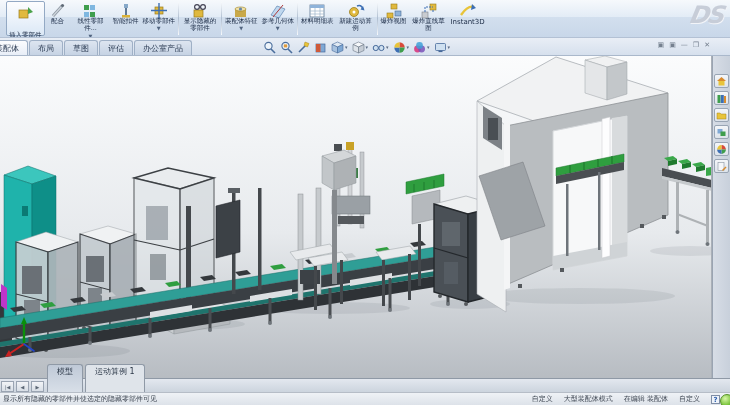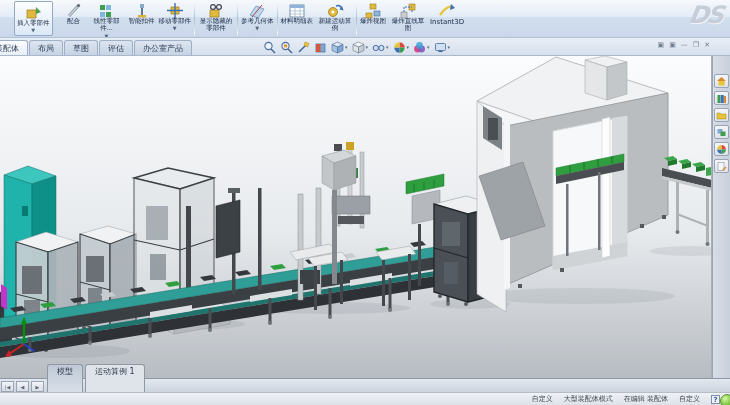--- a/index.html
+++ b/index.html
@@ -16,21 +16,21 @@
   .cmdbtn {
     display:flex; flex-direction:column; align-items:center; justify-content:flex-start;
     padding:2px 2px 0 2px; min-width:26px; max-width:40px; position:relative;
     color:#20304a; cursor:default;
   }
   .cmdbtn .ico { width:18px; height:16px; flex:none; }
   .cmdbtn .lbl { font-size:6.5px; line-height:1.15; text-align:center; word-break:break-all; }
   .cmdbtn .drop { font-size:5px; color:#51647f; line-height:5px; margin-top:1px; }
   .cmdbtn.active {
     background:linear-gradient(180deg,#fdfdfe,#e9f1fa 60%,#dbe8f6);
-    border:1px solid #93a9c4; border-radius:2px; margin:1px 8px;
+    border:1px solid #93a9c4; border-radius:2px; margin:1px 0;gap:12px;
   }
   .cmdbtn.clipped { margin-left:-20px; }
   .vsep { width:1px; background:linear-gradient(180deg,#f8fafc,#aebdd0,#f8fafc); margin:2px 1px; }
   #instant3d .lbl { font-size:7px; white-space:nowrap; }
 
   
   #brand {
     position:absolute; top:1px; right:6px; font-size:24px; font-weight:bold; font-style:italic;
     color:#c7cdd8; letter-spacing:-2px; transform:skewX(-12deg); text-shadow:1px 1px 0 #f2f4f8;
   }
@@ -193,20 +193,31 @@
           <circle cx="6" cy="5" r="2.4" fill="none" stroke="#445" stroke-width="1.2"></circle>
           <circle cx="12" cy="5" r="2.4" fill="none" stroke="#445" stroke-width="1.2"></circle>
           <path d="M8.4 5 L9.6 5" stroke="#445" stroke-width="1.2"></path>
         </svg>
     </span>
     <span class="lbl">显示隐藏的零部件</span>
   </div>
 
   <div class="vsep"></div>
 
+  <div class="cmdbtn">
+    <span class="ico">
+      <svg viewBox="0 0 18 18">
+          <rect x="3" y="7" width="11" height="8" fill="#c9a94a"></rect>
+          <ellipse cx="8.5" cy="7" rx="5.5" ry="2" fill="#efe1a8" stroke="#9a7d1c" stroke-width="0.6"></ellipse>
+          <circle cx="8.5" cy="7" r="1.6" fill="#6a88a8"></circle>
+        </svg>
+    </span>
+    <span class="lbl">装配体特征</span>
+    <span class="drop">▼</span>
+  </div>
 
   <div class="cmdbtn">
     <span class="ico">
       <svg viewBox="0 0 18 18">
           <polygon points="2,13 8,4 16,7 10,16" fill="#bcd6ee" stroke="#5e86b4" stroke-width="0.8" opacity="0.9"></polygon>
           <path d="M4 15 L14 3" stroke="#b03a3a" stroke-width="1"></path>
         </svg>
     </span>
     <span class="lbl">参考几何体</span>
     <span class="drop">▼</span>
@@ -664,20 +675,21 @@
 
 <div id="bottombar">
   <div class="navbtn">|◀</div>
   <div class="navbtn">◀</div>
   <div class="navbtn">▶</div>
   <div class="sheettab active">模型</div>
   <div class="sheettab">运动算例 1</div>
 </div>
 
 <div id="statusbar">
+  <span id="status-msg">显示所有隐藏的零部件并使选定的隐藏零部件可见</span>
   <span id="status-right">
     <span>自定义</span>
     <span>大型装配体模式</span>
     <span>在编辑 装配体</span>
     <span>自定义</span>
     <span id="help-q">?</span>
   </span>
   <span id="quicktip"></span>
 </div>
 

